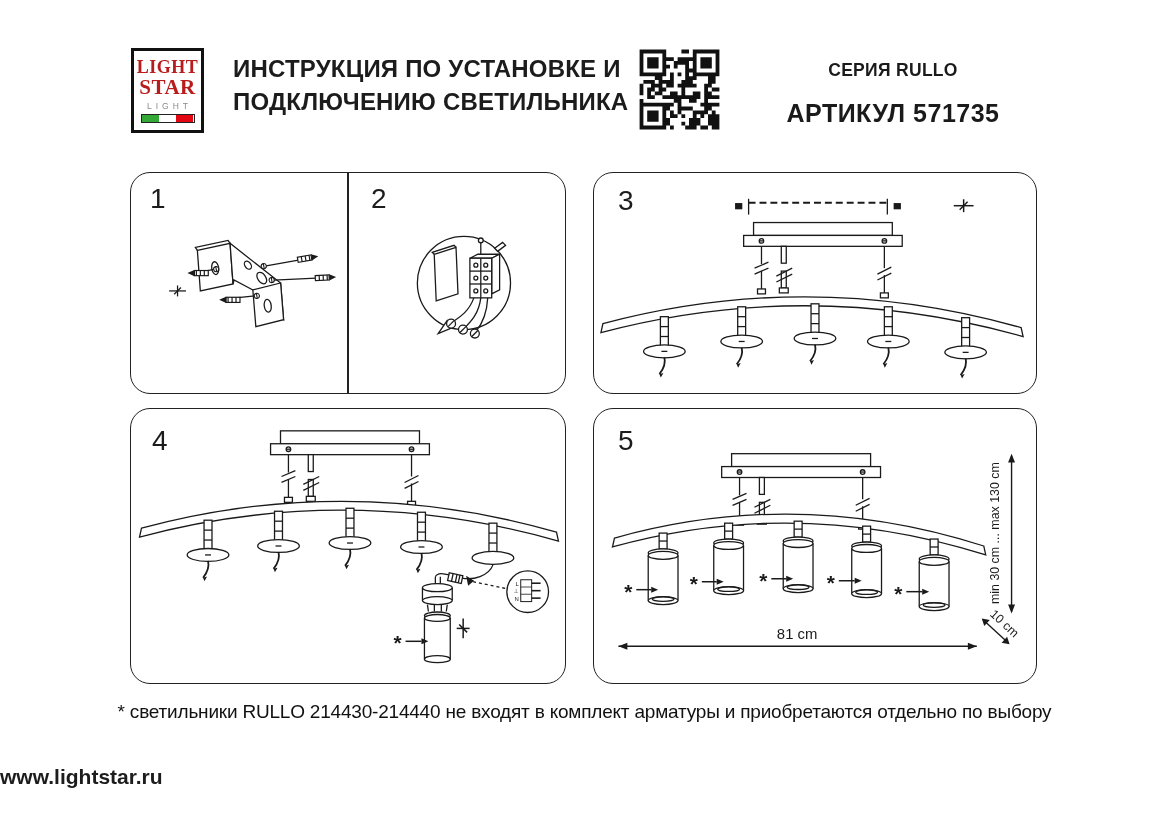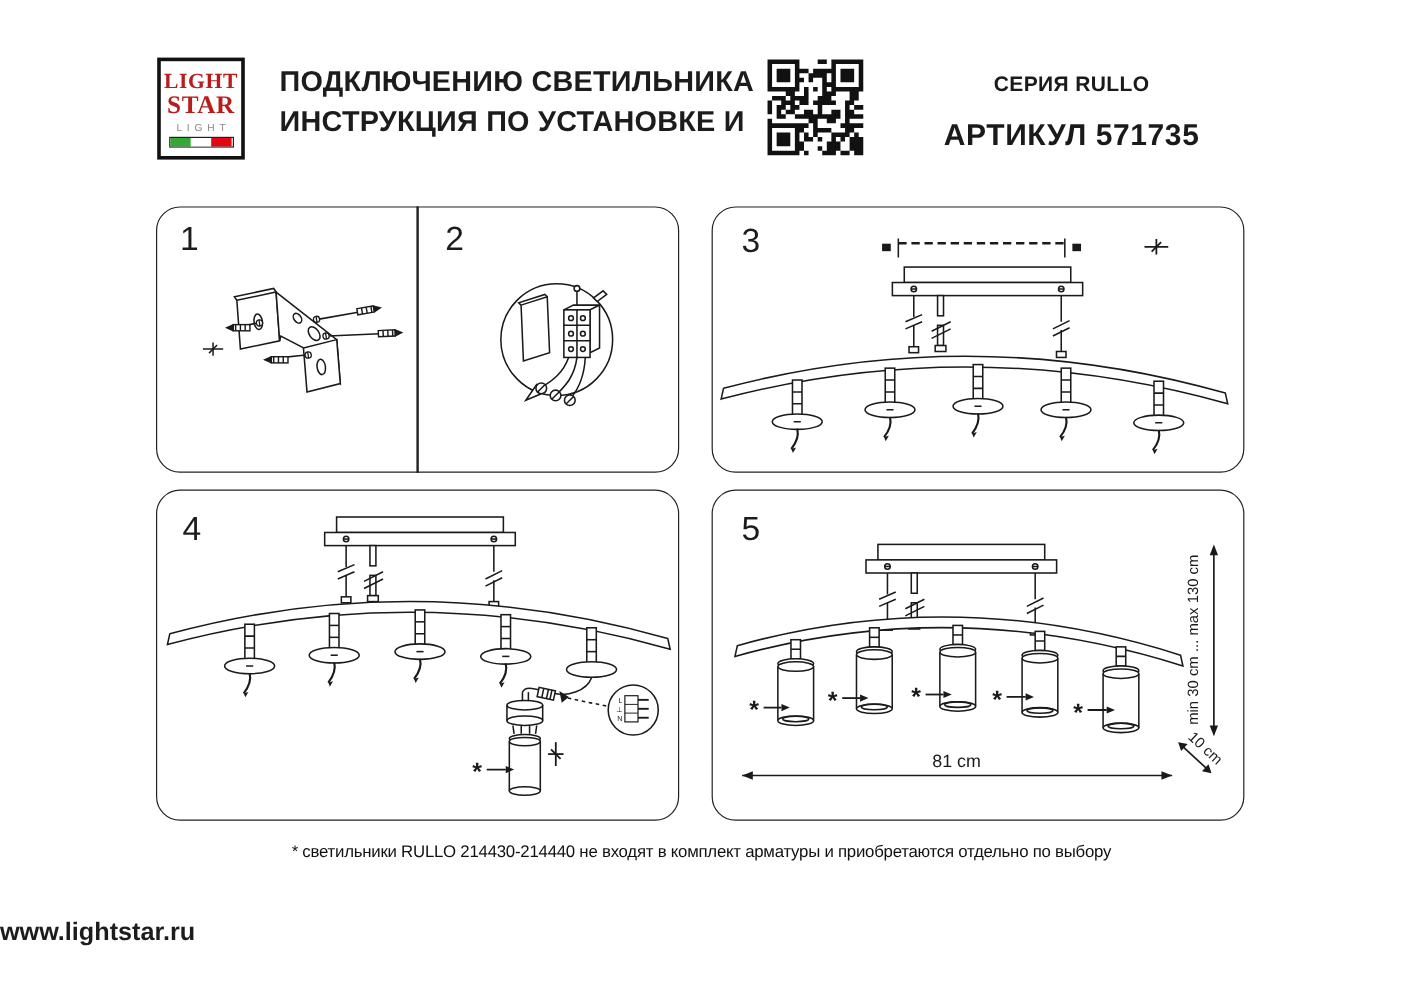--- a/index.html
+++ b/index.html
@@ -23,21 +23,21 @@
   
   .panel{border:1.6px solid #222;border-radius:20px;background:#fff;box-sizing:border-box;}
   .p12{left:130px;top:172px;width:436px;height:222px;}
   .p3{left:593px;top:172px;width:444px;height:222px;}
   .p4{left:130px;top:408px;width:436px;height:276px;}
   .p5{left:593px;top:408px;width:444px;height:276px;}
   .divider{left:347px;top:172px;width:2px;height:222px;background:#222;}
   .stepnum{position:absolute;font-size:28px;color:#1c1c1c;font-weight:400;}
   .fit{position:absolute;left:0;top:0;width:100%;height:100%;}
   
-  .footnote{left:0;top:701px;width:1169px;text-align:center;font-size:14px;color:#111;letter-spacing:-0.2px;}
+  .footnote{left:0;top:701px;width:1169px;text-align:center;font-size:19px;color:#111;letter-spacing:-0.2px;}
   .website{left:0;top:765px;width:1169px;text-align:left;font-size:21px;font-weight:700;color:#1c1c1c;}
   svg text{font-family:"Liberation Sans","DejaVu Sans",sans-serif;}
 </style>
 </head>
 <body>
 
 <div class="page">
 
   <svg width="0" height="0" style="position:absolute" aria-hidden="true">
     <defs>
@@ -117,22 +117,22 @@
     <div class="logo-word logo-l2">STAR</div>
     <div class="logo-l3">LIGHT</div>
     <div class="flag">
       <div style="background:#35a936"></div>
         <div style="background:#ffffff"></div>
         <div style="background:#e30613"></div>
     </div>
   </div>
 
   <div class="abs title">
+    <div>ИНСТРУКЦИЯ ПО УСТАНОВКЕ И</div>
     <div>ПОДКЛЮЧЕНИЮ СВЕТИЛЬНИКА</div>
-    <div>ИНСТРУКЦИЯ ПО УСТАНОВКЕ И</div>
   </div>
 
   <svg class="abs qr" id="qr-svg" viewBox="0 0 25 25">
     <rect x="0" y="0" width="25" height="25" fill="#fff"></rect>
   <path d="M13 2h1v1h-1zM14 2h1v1h-1zM9 4h1v1h-1zM10 4h1v1h-1zM12 4h1v1h-1zM13 4h1v1h-1zM14 4h1v1h-1zM15 4h1v1h-1zM11 5h1v1h-1zM12 5h1v1h-1zM13 5h1v1h-1zM14 5h1v1h-1zM9 6h1v1h-1zM11 6h1v1h-1zM14 6h1v1h-1zM14 7h1v1h-1zM15 7h1v1h-1zM10 8h1v1h-1zM12 8h1v1h-1zM14 8h1v1h-1zM6 9h1v1h-1zM7 9h1v1h-1zM10 9h1v1h-1zM14 9h1v1h-1zM15 9h1v1h-1zM16 9h1v1h-1zM20 9h1v1h-1zM21 9h1v1h-1zM3 10h1v1h-1zM4 10h1v1h-1zM5 10h1v1h-1zM7 10h1v1h-1zM8 10h1v1h-1zM9 10h1v1h-1zM10 10h1v1h-1zM13 10h1v1h-1zM14 10h1v1h-1zM15 10h1v1h-1zM20 10h1v1h-1zM21 10h1v1h-1zM2 11h1v1h-1zM5 11h1v1h-1zM6 11h1v1h-1zM7 11h1v1h-1zM9 11h1v1h-1zM10 11h1v1h-1zM12 11h1v1h-1zM13 11h1v1h-1zM14 11h1v1h-1zM15 11h1v1h-1zM16 11h1v1h-1zM19 11h1v1h-1zM20 11h1v1h-1zM2 12h1v1h-1zM4 12h1v1h-1zM5 12h1v1h-1zM7 12h1v1h-1zM8 12h1v1h-1zM13 12h1v1h-1zM19 12h1v1h-1zM21 12h1v1h-1zM22 12h1v1h-1zM2 13h1v1h-1zM4 13h1v1h-1zM6 13h1v1h-1zM7 13h1v1h-1zM10 13h1v1h-1zM11 13h1v1h-1zM13 13h1v1h-1zM16 13h1v1h-1zM17 13h1v1h-1zM19 13h1v1h-1zM20 13h1v1h-1zM4 14h1v1h-1zM5 14h1v1h-1zM8 14h1v1h-1zM9 14h1v1h-1zM10 14h1v1h-1zM11 14h1v1h-1zM12 14h1v1h-1zM13 14h1v1h-1zM14 14h1v1h-1zM15 14h1v1h-1zM16 14h1v1h-1zM17 14h1v1h-1zM19 14h1v1h-1zM20 14h1v1h-1zM21 14h1v1h-1zM22 14h1v1h-1zM2 15h1v1h-1zM11 15h1v1h-1zM12 15h1v1h-1zM15 15h1v1h-1zM16 15h1v1h-1zM19 15h1v1h-1zM9 16h1v1h-1zM10 16h1v1h-1zM12 16h1v1h-1zM18 16h1v1h-1zM19 16h1v1h-1zM20 16h1v1h-1zM21 16h1v1h-1zM22 16h1v1h-1zM9 17h1v1h-1zM12 17h1v1h-1zM13 17h1v1h-1zM14 17h1v1h-1zM15 17h1v1h-1zM19 17h1v1h-1zM20 17h1v1h-1zM10 18h1v1h-1zM12 18h1v1h-1zM16 18h1v1h-1zM17 18h1v1h-1zM18 18h1v1h-1zM19 18h1v1h-1zM21 18h1v1h-1zM10 19h1v1h-1zM11 19h1v1h-1zM13 19h1v1h-1zM16 19h1v1h-1zM18 19h1v1h-1zM20 19h1v1h-1zM21 19h1v1h-1zM22 19h1v1h-1zM9 20h1v1h-1zM15 20h1v1h-1zM16 20h1v1h-1zM17 20h1v1h-1zM20 20h1v1h-1zM21 20h1v1h-1zM22 20h1v1h-1zM9 21h1v1h-1zM13 21h1v1h-1zM15 21h1v1h-1zM16 21h1v1h-1zM17 21h1v1h-1zM20 21h1v1h-1zM21 21h1v1h-1zM22 21h1v1h-1zM10 22h1v1h-1zM14 22h1v1h-1zM15 22h1v1h-1zM16 22h1v1h-1zM18 22h1v1h-1zM19 22h1v1h-1zM21 22h1v1h-1zM22 22h1v1h-1zM2 2h7v1h-7zM2 8h7v1h-7zM2 3h1v5h-1zM8 3h1v5h-1zM4 4h3v3h-3zM16 2h7v1h-7zM16 8h7v1h-7zM16 3h1v5h-1zM22 3h1v5h-1zM18 4h3v3h-3zM2 16h7v1h-7zM2 22h7v1h-7zM2 17h1v5h-1zM8 17h1v5h-1zM4 18h3v3h-3z" fill="#111"></path>
     </svg>
 
   <div class="abs series-block">
     <div class="series-line">СЕРИЯ RULLO</div>
     <div class="article-line">АРТИКУЛ 571735</div>

